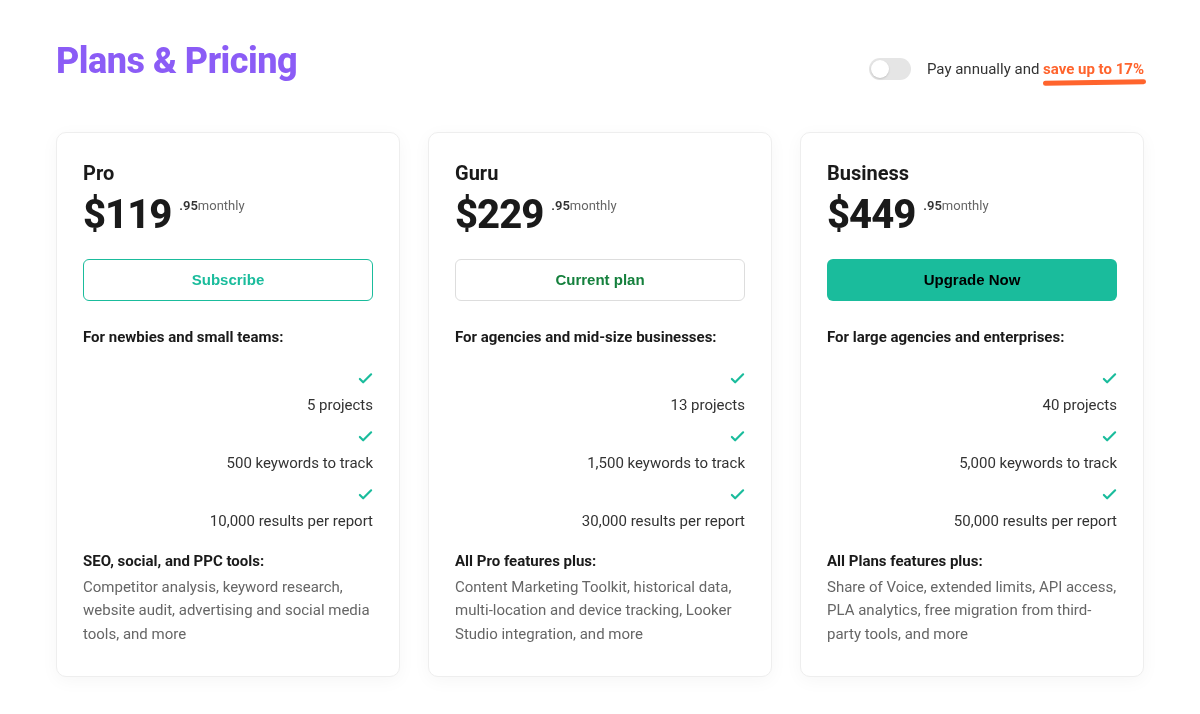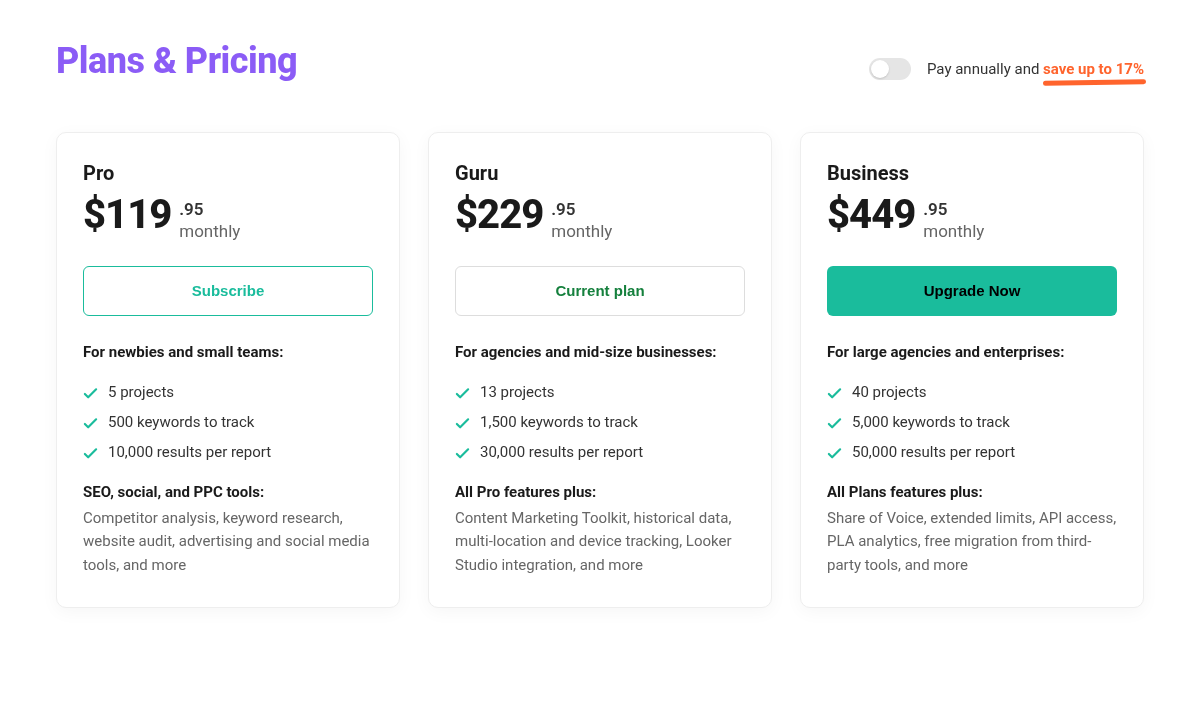--- a/index.html
+++ b/index.html
@@ -92,32 +92,32 @@
 }
 .price-main {
   font-size: 40px;
   font-weight: 800;
   line-height: 1;
   letter-spacing: -1px;
 }
 .price-side {
   margin-left: 8px;
   display: flex;
-  flex-direction: column;
-  font-size: 17px;
+  flex-direction: row;
+  font-size: 13px;
   line-height: 1.3;
   color: #333;
   padding-top: 3px;
 }
 .price-cents { font-weight: 600; }
 .price-period { color: #666; }
 .btn {
   display: block;
   width: 100%;
-  height: 50px;
+  height: 42px;
   line-height: 40px;
   text-align: center;
   border-radius: 6px;
   font-size: 15px;
   font-weight: 600;
   cursor: pointer;
   margin-bottom: 26px;
   border: 1px solid transparent;
   background: transparent;
 }
@@ -139,25 +139,26 @@
   font-weight: 700;
   margin-bottom: 20px;
   line-height: 1.4;
 }
 .feature-list {
   list-style: none;
   margin-bottom: 22px;
 }
 .feature-list li {
   display: flex;
-  align-items: flex-start;
+  align-items: flex-end;
   gap: 10px;
   font-size: 15px;
   color: #333;
   margin-bottom: 12px;
+  flex-direction: column;
 }
 .check-icon {
   flex-shrink: 0;
   width: 15px;
   height: 15px;
   margin-top: 3px;
 }
 .check-icon svg { display: block; }
 .extras-title {
   font-size: 15px;

